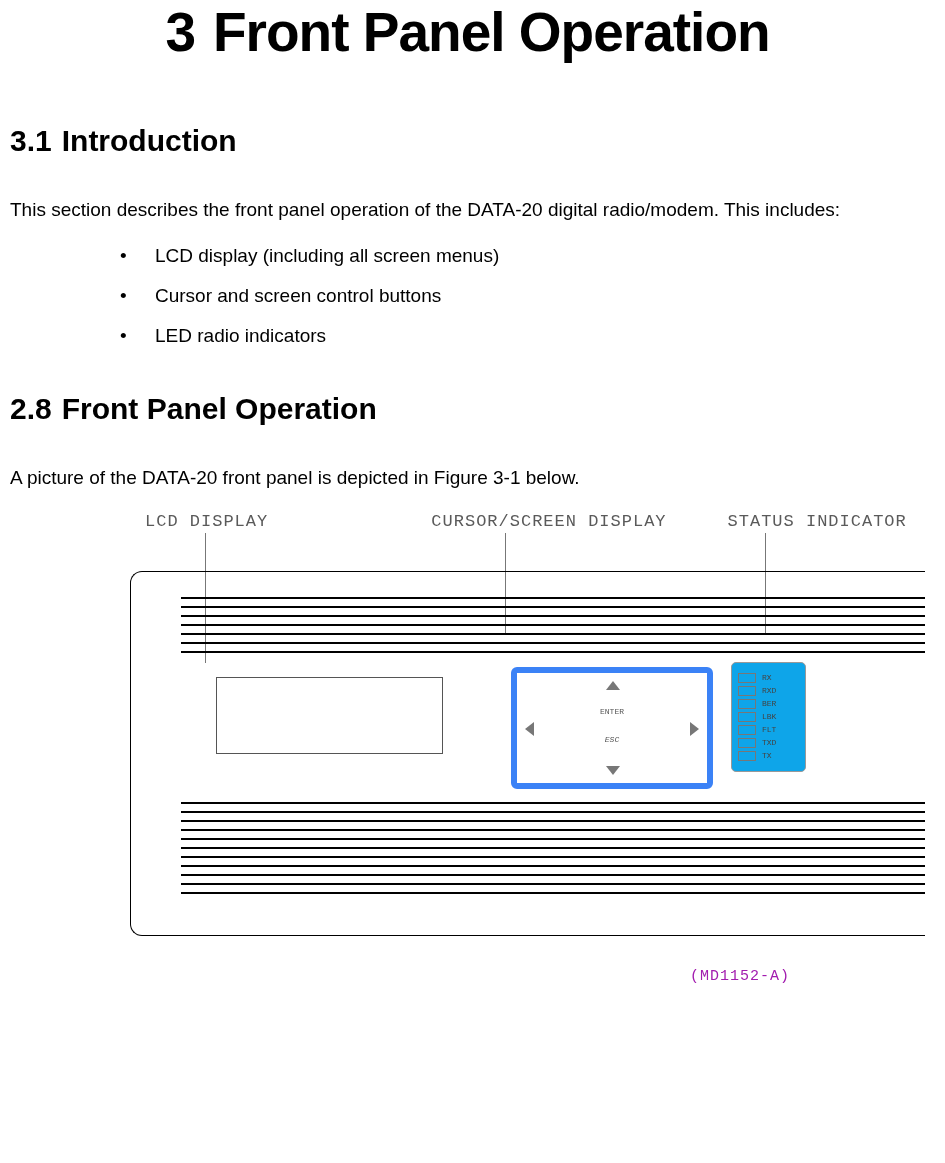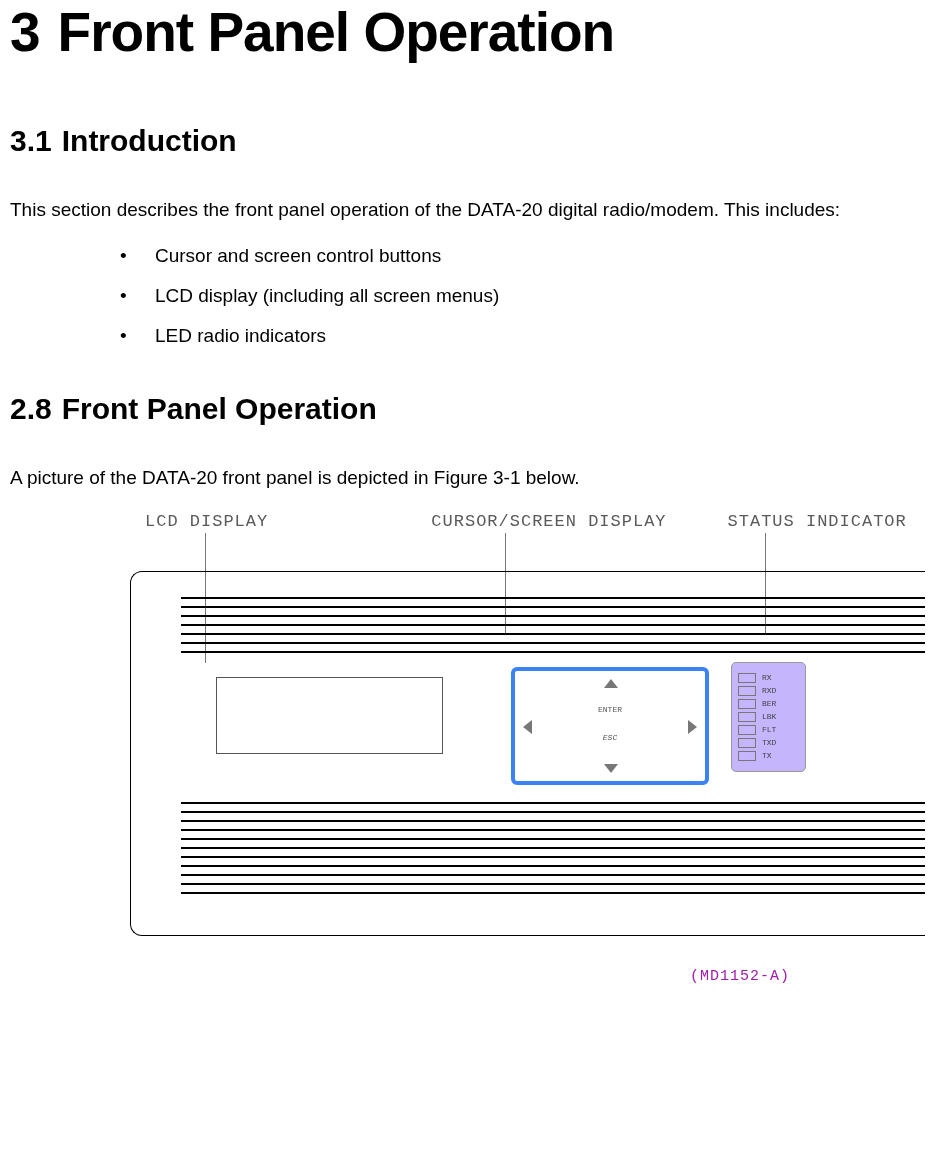--- a/index.html
+++ b/index.html
@@ -9,20 +9,21 @@
     margin: 0;
     padding: 0 20px 20px 10px;
     width: 945px;
     box-sizing: border-box;
   }
   h1.chapter {
     font-size: 55px;
     font-weight: bold;
     margin: 0 0 60px 0;
     letter-spacing: -1px;
+    text-align: center;
   }
   h1.chapter .num { margin-right: 18px; }
   h2.section {
     font-size: 30px;
     font-weight: bold;
     margin: 0 0 40px 0;
   }
   h2.section .num { margin-right: 10px; }
   p.body {
     font-size: 19px;
@@ -104,21 +105,21 @@
     border: 1px solid #555;
     background: #fff;
   }
   .cursor-block {
     position: absolute;
     top: 95px;
     left: 380px;
     width: 190px;
     height: 110px;
     background: #fff;
-    border: 4px solid #3b82f6;
+    border: 6px solid #3b82f6;
     border-radius: 6px;
     font-family: "Courier New", monospace;
     font-size: 8px;
     color: #555;
   }
   .cursor-block .arrow {
     position: absolute;
     width: 0; height: 0;
   }
   .cursor-block .up {
@@ -150,21 +151,21 @@
   }
   .cursor-block .esc {
     position: absolute; top: 62px; left: 0; right: 0; text-align: center; font-style: italic;
   }
   .status-block {
     position: absolute;
     top: 90px;
     left: 600px;
     width: 75px;
     height: 110px;
-    background: #c4b5fd;
+    background: #0ea5e9;
     border: 1px solid #999;
     border-radius: 5px;
     padding: 8px 6px;
     box-sizing: border-box;
     font-family: "Courier New", monospace;
     font-size: 8px;
     color: #444;
   }
   .status-block .led-row {
     display: flex;
@@ -193,22 +194,22 @@
   <span class="num">3</span><span>Front Panel Operation</span>
 </h1>
 
 <h2 class="section">
   <span class="num">3.1</span><span>Introduction</span>
 </h2>
 
 <p class="body">This section describes the front panel operation of the DATA-20 digital radio/modem.  This includes:</p>
 
 <ul class="bullets">
+  <li>LCD display (including all screen menus)</li>
   <li>Cursor and screen control buttons</li>
-  <li>LCD display (including all screen menus)</li>
   <li>LED radio indicators</li>
 </ul>
 
 <h2 class="section">
   <span class="num">2.8</span><span>Front Panel Operation</span>
 </h2>
 
 <p class="body">A picture of the DATA-20 front panel is depicted in Figure 3-1 below.</p>
 
 <div class="figure">

